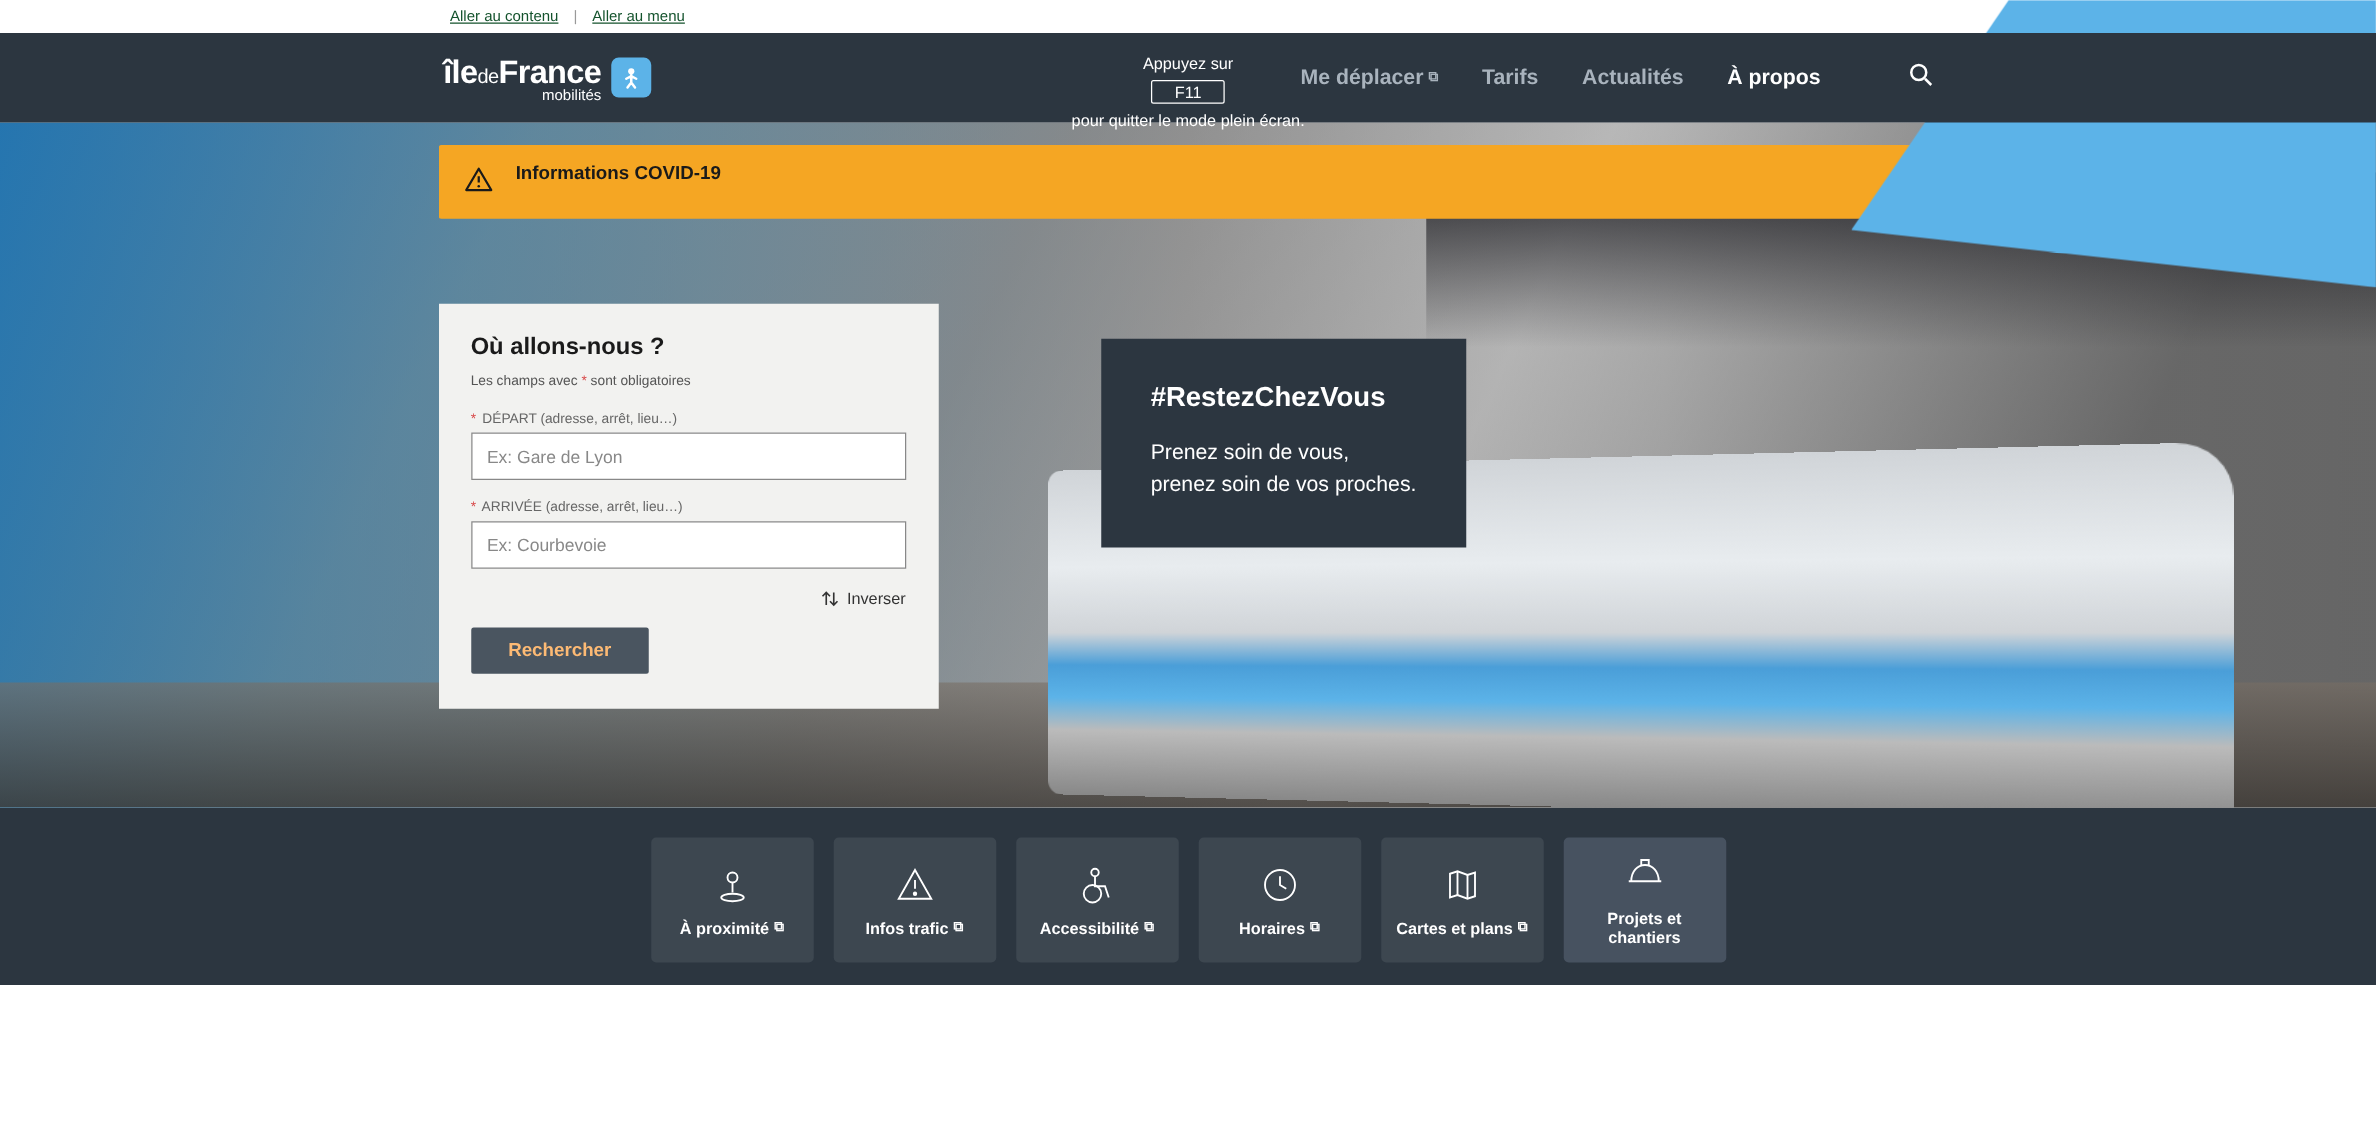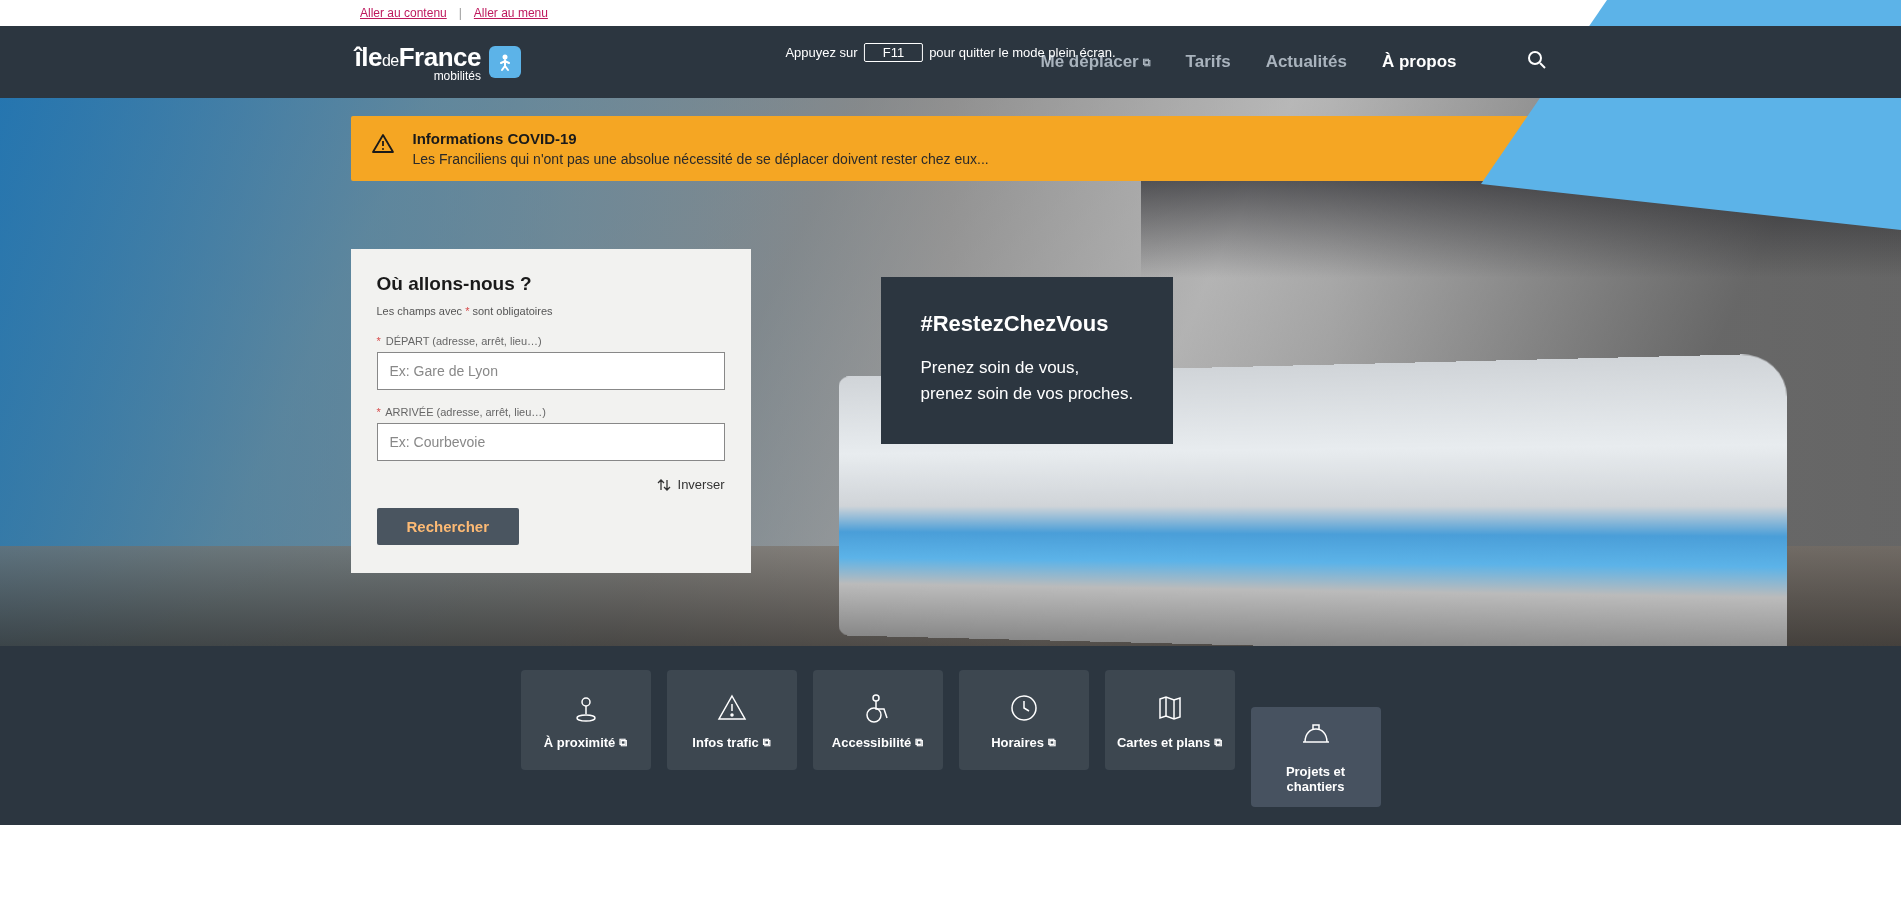--- a/index.html
+++ b/index.html
@@ -1,41 +1,41 @@
 <!DOCTYPE html>
 <html><head>
 <meta charset="utf-8">
 <style>
 * { margin: 0; padding: 0; box-sizing: border-box; }
 body { font-family: Arial, sans-serif; background: #fff; overflow-x: hidden; }
 
 
 .skip-links { display: flex; align-items: center; padding: 6px 0 6px 360px; gap: 12px; font-size: 12px; }
-.skip-links a { color: #be185d; }
+.skip-links a { color: #14532d; }
 .skip-links .sep { color: #999; }
 
 
 .blue-corner { position: absolute; top: 0; right: 0; width: 420px; height: 230px; background: #5cb3e8; clip-path: polygon(30% 0, 100% 0, 100% 100%, 0% 80%); z-index: 50; }
 
 
 .header { background: #2c3640; position: relative; z-index: 60; }
 .header-inner { max-width: 1200px; margin: 0 auto; display: flex; align-items: center; height: 72px; padding: 0 4px; }
 .logo { display: flex; align-items: center; gap: 8px; }
 .logo-text { color: #fff; font-size: 26px; font-weight: bold; letter-spacing: -0.5px; }
 .logo-text .de { font-size: 16px; font-weight: normal; }
 .logo-sub { color: #fff; font-size: 12px; text-align: right; margin-top: -4px; }
 .logo-badge { width: 32px; height: 32px; background: #5cb3e8; border-radius: 6px; display: flex; align-items: center; justify-content: center; }
 .nav { display: flex; margin-left: auto; align-items: center; gap: 35px; }
 .nav-item { color: #a9b3bd; font-size: 17px; font-weight: 600; display: flex; align-items: center; gap: 4px; cursor: pointer; }
 .nav-item.active { color: #fff; }
 .ext-icon { font-size: 11px; }
 .search-btn { color: #fff; margin-left: 35px; cursor: pointer; }
 
 
-.fullscreen-notice { position: absolute; top: 43px; left: 50%; transform: translateX(-50%); color: #fff; font-size: 13px; z-index: 100; display: flex; align-items: center; gap: 6px; }
+.fullscreen-notice { position: absolute; top: 43px; left: 50%; transform: translateX(-50%); color: #fff; font-size: 13px; z-index: 100; display: flex; align-items: center; gap: 6px; flex-direction: column; }
 .fullscreen-notice .key { border: 1px solid #fff; padding: 1px 18px; border-radius: 2px; }
 
 
 .hero { position: relative; height: 548px; background: linear-gradient(to right, #1a6b9e 0%, #4a7a9a 15%, #6a8595 30%, #888 50%, #aaa 70%, #999 100%); overflow: hidden; }
 .hero-bg { position: absolute; inset: 0; background: linear-gradient(115deg, rgba(40,120,180,0.8) 0%, rgba(100,140,160,0.6) 20%, rgba(140,140,140,0.4) 40%, rgba(200,200,200,0.5) 60%, rgba(80,80,80,0.7) 85%); }
 .hero-dark-right { position: absolute; top: 40px; right: 0; width: 40%; height: 140px; background: linear-gradient(to bottom, rgba(20,20,25,0.85), transparent); }
 .hero-train { position: absolute; bottom: 0; left: 42%; right: 8%; height: 280px; background: linear-gradient(to bottom, #d0d4d8 0%, #e8ecef 30%, #d0d4d8 50%, #4a9ed8 60%, #5cb3e8 70%, #bbb 80%, #888 100%); border-radius: 12px 40px 12px 12px; transform: perspective(800px) rotateY(-8deg); }
 .hero-platform { position: absolute; bottom: 0; left: 0; right: 0; height: 100px; background: linear-gradient(to bottom, rgba(120,110,100,0.6), rgba(60,55,50,0.8)); }
 
 .hero-content { position: relative; max-width: 1200px; margin: 0 auto; padding-top: 18px; z-index: 20; }
@@ -63,21 +63,21 @@
 
 .hero-msg { background: #2c3640; color: #fff; padding: 34px 40px 38px; margin-top: 28px; }
 .hero-msg-title { font-size: 22px; font-weight: bold; margin-bottom: 18px; }
 .hero-msg-sub { font-size: 17px; line-height: 1.5; }
 
 
 .bottom { background: #2c3640; padding: 24px 0 18px; }
 .tiles { max-width: 1200px; margin: 0 auto; display: flex; gap: 16px; justify-content: center; }
 .tile { background: #3d4750; width: 130px; height: 100px; border-radius: 4px; display: flex; flex-direction: column; align-items: center; justify-content: center; gap: 10px; cursor: pointer; color: #fff; font-size: 13px; font-weight: 600; text-align: center; padding: 8px; }
 .tile .lbl { display: flex; align-items: center; gap: 4px; }
-.tile.hover-state { background: #475260; margin-top: 37px; }
+.tile.hover-state { background: #475260; }
 .tile svg { stroke: #fff; fill: none; stroke-width: 1.5; }
 </style>
 </head>
 <body>
 
 <div class="blue-corner"></div>
 
 <div class="skip-links">
   <a href="#">Aller au contenu</a>
   <span class="sep">|</span>
@@ -133,21 +133,20 @@
     <div class="alert">
       <span class="alert-icon">
         <svg width="24" height="24" viewBox="0 0 24 24">
             <path d="M12 3 L22 20 L2 20 Z" stroke="#1a1a1a" stroke-width="1.8" fill="none" stroke-linejoin="round"></path>
             <line x1="12" y1="9" x2="12" y2="14" stroke="#1a1a1a" stroke-width="1.8"></line>
             <circle cx="12" cy="17" r="1" fill="#1a1a1a"></circle>
           </svg>
       </span>
       <div class="alert-body">
         <div class="alert-title">Informations COVID-19</div>
-        <div class="alert-text">Les Franciliens qui n'ont pas une absolue nécessité de se déplacer doivent rester chez eux...</div>
       </div>
       <span class="alert-chevron">
         <svg width="18" height="18" viewBox="0 0 18 18">
             <path d="M4 6 L9 12 L14 6" stroke="#1a1a1a" stroke-width="2" fill="none"></path>
           </svg>
       </span>
     </div>
 
     <div class="hero-row">
 

